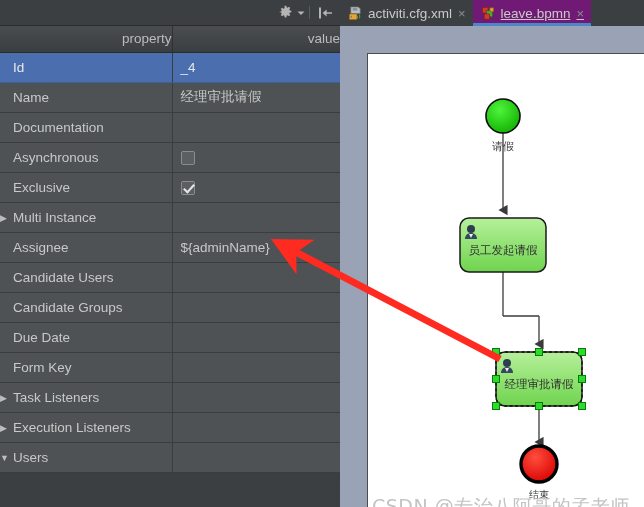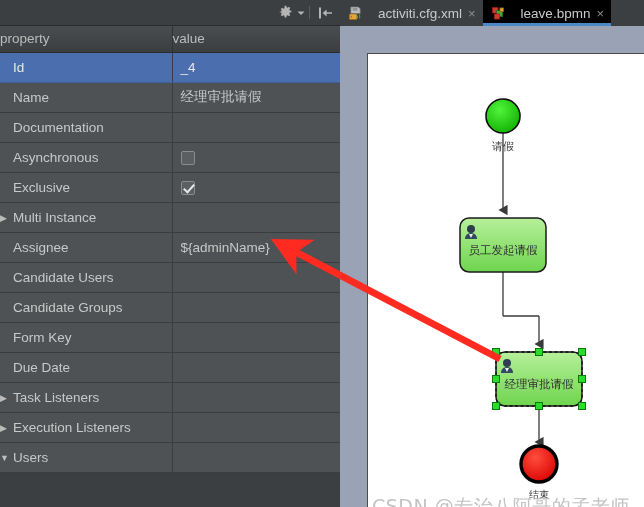--- a/index.html
+++ b/index.html
@@ -42,21 +42,21 @@
   
   #prop-table { width: 340px; border-collapse: collapse; table-layout: fixed; }
   #prop-table col.c1 { width: 172px; }
   #prop-table col.c2 { width: 168px; }
   #prop-table th {
     height: 26px;
     background: linear-gradient(#4a4d4f, #3b3e40);
     color: #bbbbbb;
     font-weight: normal;
     font-size: 13.5px;
-    text-align: left;
+    text-align: right;
     border-right: 1px solid #2f3133;
     border-bottom: 1px solid #2b2b2b;
   }
   #prop-table th:last-child { border-right: none; margin-top: 48px; }
   #prop-table td {
     height: 30px;
     background: #4e5254;
     color: #c8c8c8;
     font-size: 13.5px;
     border-bottom: 1px solid #3a3d3f;
@@ -115,28 +115,28 @@
     display: flex; align-items: stretch;
     font-size: 13.5px;
   }
   .tab {
     display: flex; align-items: center;
     padding: 0 7px 0 8px;
     color: #c9c9c9;
     position: relative;
     cursor: default;
   }
-  .tab.active { background: #000000; }
+  .tab.active { background: #701a75; text-decoration: underline; }
   .tab.active::after {
     content: "";
     position: absolute; left: 0; right: 0; bottom: 0;
     height: 3px; background: #4a88c7;
   }
   .tab .ticon { width: 15px; height: 15px; margin-right: 5px; flex: 0 0 auto; }
-  .tab .tlabel { white-space: nowrap; margin-left: 10px; }
+  .tab .tlabel { white-space: nowrap; }
   .tab .tclose {
     margin-left: 6px; color: #8d8f90; font-size: 13px; line-height: 1;
   }
 
   #canvas-wrap {
     position: absolute; left: 0; top: 26px;
     width: 304px; height: 481px;
     background: #9aa2b5;
     padding: 27px 0 0 27px;
     text-align: center;
@@ -237,25 +237,25 @@
           </tr>
           <tr>
             <td><span class="tw none"></span><span>Candidate Users</span></td>
             <td class="val"><span></span></td>
           </tr>
           <tr>
             <td><span class="tw none"></span><span>Candidate Groups</span></td>
             <td class="val"><span></span></td>
           </tr>
           <tr>
+            <td><span class="tw none"></span><span>Due Date</span></td>
+            <td class="val"><span></span></td>
+          </tr>
+          <tr>
             <td><span class="tw none"></span><span>Form Key</span></td>
-            <td class="val"><span></span></td>
-          </tr>
-          <tr>
-            <td><span class="tw none"></span><span>Due Date</span></td>
             <td class="val"><span></span></td>
           </tr>
           <tr>
             <td><span class="tw">▶</span><span>Task Listeners</span></td>
             <td class="val"><span></span></td>
           </tr>
           <tr>
             <td><span class="tw">▶</span><span>Execution Listeners</span></td>
             <td class="val"><span></span></td>
           </tr>

